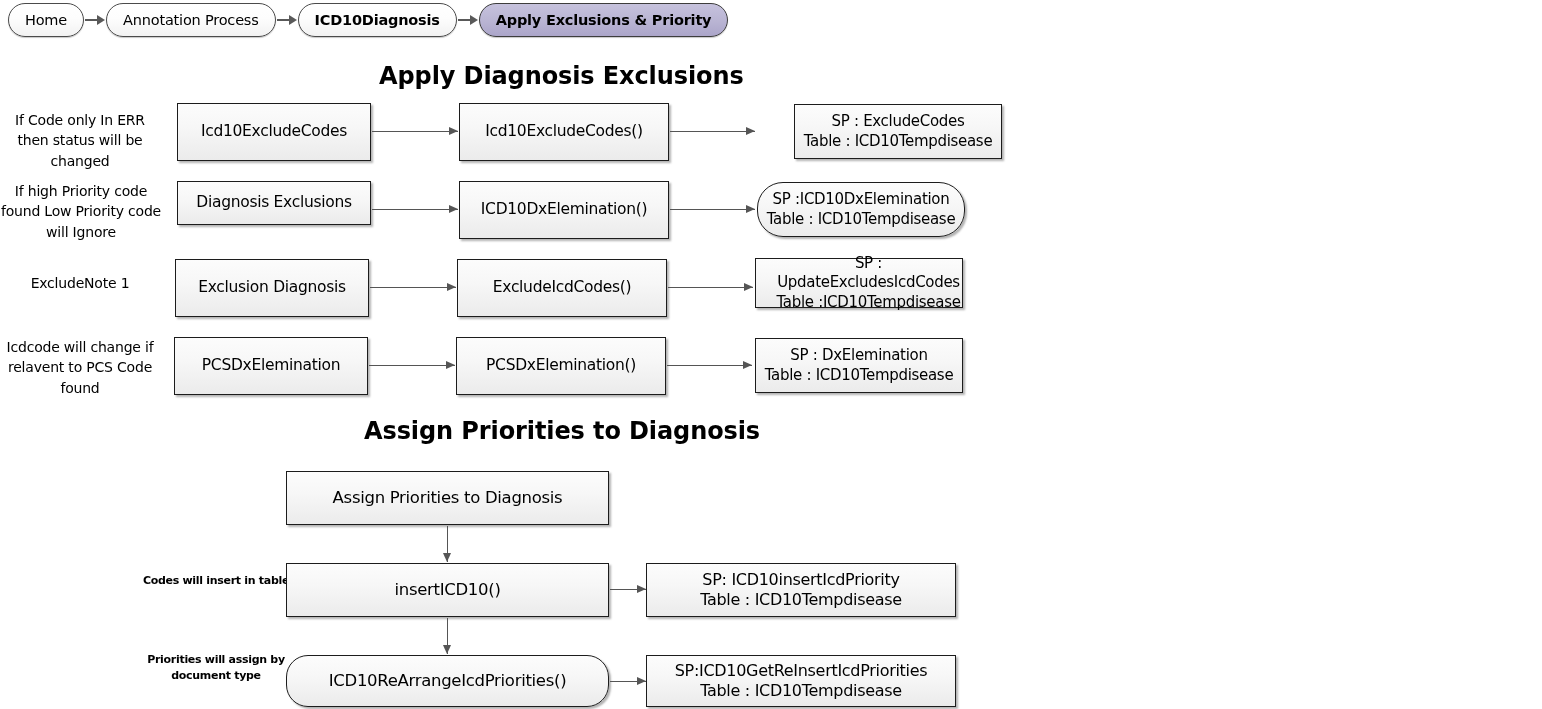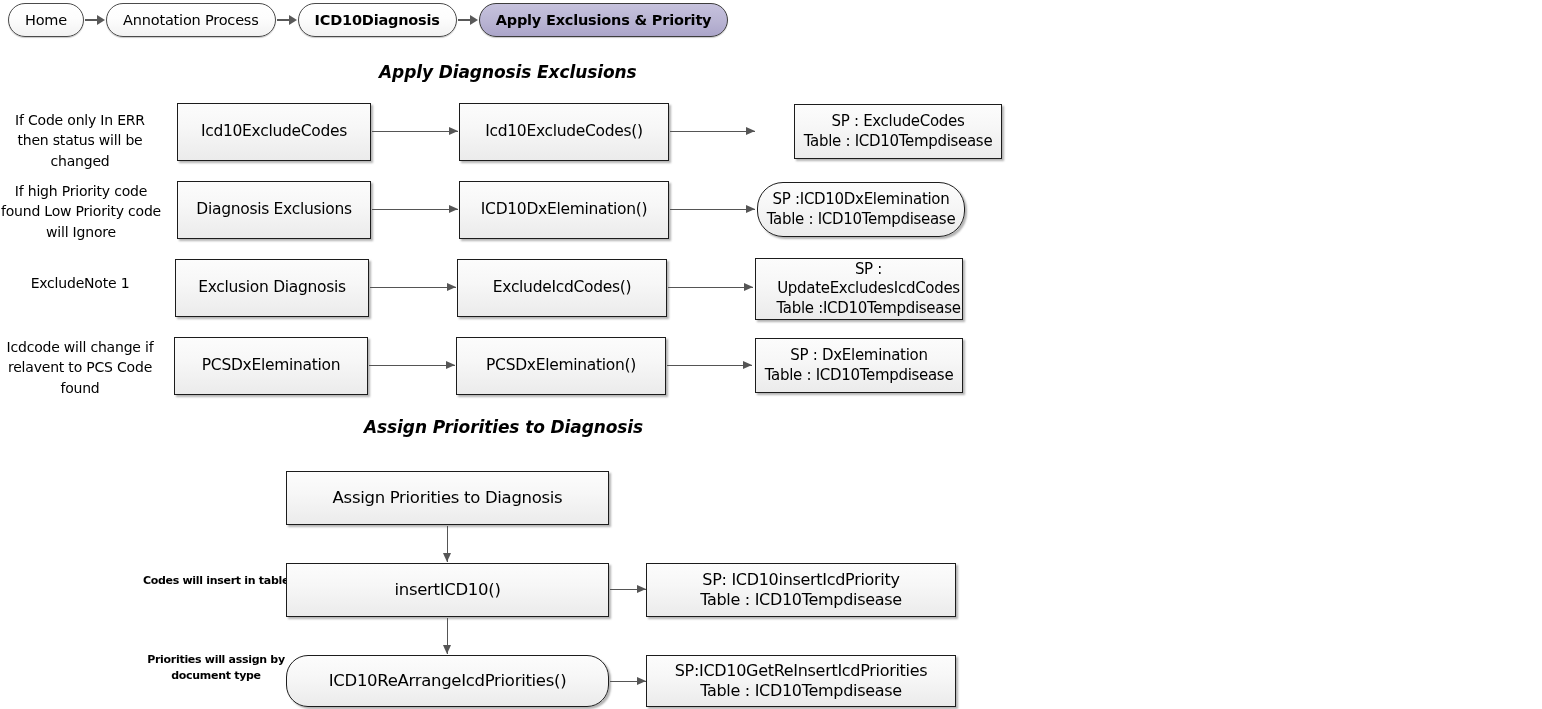--- a/index.html
+++ b/index.html
@@ -64,25 +64,24 @@
     position: absolute;
     left: 13px; top: 12px;
     border-left: 8px solid #595959;
     border-top: 5px solid transparent;
     border-bottom: 5px solid transparent;
   }
 
   
   .section-title {
     position: absolute;
-    font-size: 17px;
+    font-size: 24px;
     font-weight: bold;
     letter-spacing: -0.1px;
     white-space: nowrap;
-    font-style: italic;
   }
   #title-exclusions { left: 379px; top: 62px; }
   #title-priorities { left: 364px; top: 417px; }
 
   
   .node {
     position: absolute;
     box-sizing: border-box;
     border: 1.5px solid #1c1c1c;
     background: linear-gradient(180deg, #fcfcfc 0%, #f7f7f7 40%, #ebebeb 100%);
@@ -180,21 +179,21 @@
 <div class="arrow-h" style="left:670px; top:127px; width:85px;">
   <span class="shaft"></span>
     <span class="head"></span>
 </div>
 <div class="node" style="left:794px; top:104px; width:208px; height:55px; font-size:15px;">
   <span class="line">SP : ExcludeCodes</span>
   <span class="line">Table : ICD10Tempdisease</span>
 </div>
 
 <div class="note" style="left:0px; top:181px; width:162px;">If high Priority code found Low Priority code will Ignore</div>
-<div class="node" style="left:177px; top:181px; width:194px; height:58px;">
+<div class="node" style="left:177px; top:181px; width:194px; height:44px;">
   <span class="line">Diagnosis Exclusions</span>
 </div>
 <div class="arrow-h" style="left:372px; top:205px; width:86px;">
   <span class="shaft"></span>
     <span class="head"></span>
 </div>
 <div class="node" style="left:459px; top:181px; width:210px; height:58px;">
   <span class="line">ICD10DxElemination()</span>
 </div>
 <div class="arrow-h" style="left:670px; top:205px; width:85px;">
@@ -214,21 +213,21 @@
   <span class="shaft"></span>
     <span class="head"></span>
 </div>
 <div class="node" style="left:457px; top:259px; width:210px; height:58px;">
   <span class="line">ExcludeIcdCodes()</span>
 </div>
 <div class="arrow-h" style="left:668px; top:283px; width:85px;">
   <span class="shaft"></span>
     <span class="head"></span>
 </div>
-<div class="node" style="left:755px; top:258px; width:208px; height:62px; font-size:15px;padding-left:23px;">
+<div class="node" style="left:755px; top:258px; width:208px; height:50px; font-size:15px;padding-left:23px;">
   <span class="line">SP :</span>
   <span class="line">UpdateExcludesIcdCodes</span>
   <span class="line">Table :ICD10Tempdisease</span>
 </div>
 
 <div class="note" style="left:0px; top:337px; width:160px;">Icdcode will change if relavent to PCS Code found</div>
 <div class="node" style="left:174px; top:337px; width:194px; height:58px;">
   <span class="line">PCSDxElemination</span>
 </div>
 <div class="arrow-h" style="left:369px; top:361px; width:86px;">

